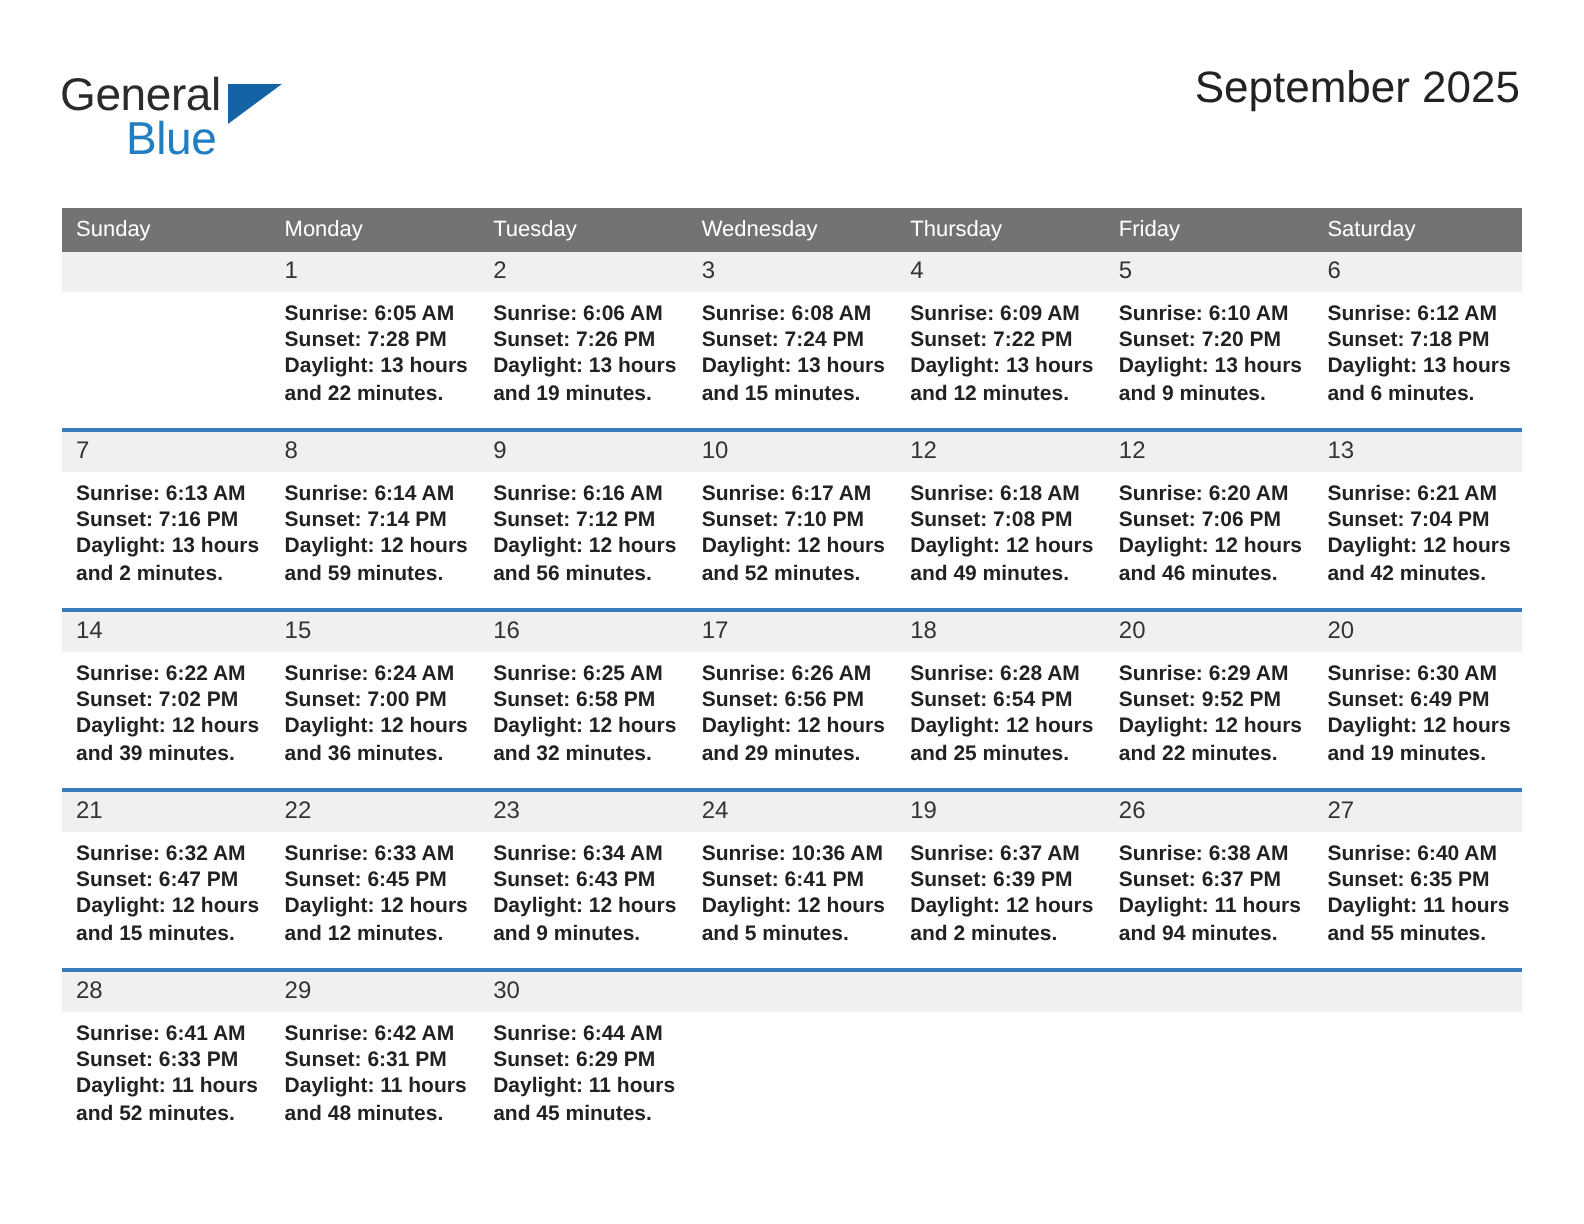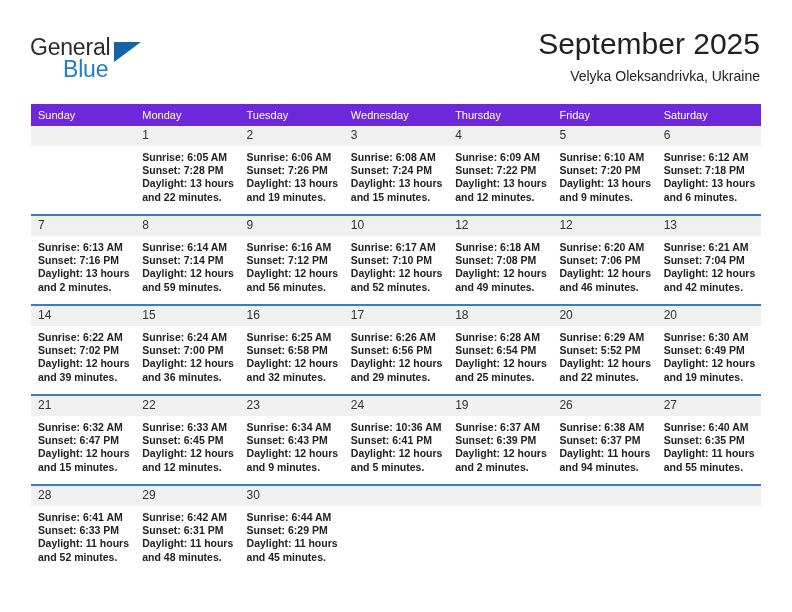--- a/index.html
+++ b/index.html
@@ -61,21 +61,21 @@
     border-bottom: 20px solid transparent;
   }
 
   .title-block {
     position: absolute;
     right: 32px;
     top: 28px;
     text-align: right;
   }
   .cal-title {
-    font-size: 30px;
+    font-size: 22px;
     color: #222222;
     line-height: 32px;
     white-space: nowrap;
   }
   .cal-subtitle {
     margin-top: 7px;
     font-size: 14px;
     color: #222222;
     line-height: 18px;
     white-space: nowrap;
@@ -86,21 +86,21 @@
     position: absolute;
     left: 31px;
     top: 104px;
     width: 730px;
     border-collapse: collapse;
     table-layout: fixed;
   }
   .calendar col { width: 104.28px; }
 
   thead th {
-    background: #6d28d9;
+    background: #737373;
     color: #ffffff;
     font-size: 11px;
     font-weight: normal;
     text-align: left;
     padding: 5px 0 5px 7px;
     height: 11px;
     border: none;
   }
 
   tbody tr.week {
@@ -146,21 +146,20 @@
   <div class="topbar">
 
     <div class="logo">
       <span class="logo-general">General</span>
       <span class="logo-tri"></span>
       <span class="logo-blue">Blue</span>
     </div>
 
     <div class="title-block">
       <div class="cal-title">September 2025</div>
-      <div class="cal-subtitle">Velyka Oleksandrivka, Ukraine</div>
     </div>
 
   </div>
 
   <table class="calendar">
     <colgroup>
       <col>
         <col>
         <col>
         <col>
@@ -348,21 +347,21 @@
               <div>Sunrise: 6:28 AM</div>
               <div>Sunset: 6:54 PM</div>
               <div>Daylight: 12 hours</div>
               <div>and 25 minutes.</div>
             </div>
           </td>
           <td class="">
             <div class="daynum">20</div>
             <div class="cellbody">
               <div>Sunrise: 6:29 AM</div>
-              <div>Sunset: 5:52 PM</div>
+              <div>Sunset: 9:52 PM</div>
               <div>Daylight: 12 hours</div>
               <div>and 22 minutes.</div>
             </div>
           </td>
           <td class="">
             <div class="daynum">20</div>
             <div class="cellbody">
               <div>Sunrise: 6:30 AM</div>
               <div>Sunset: 6:49 PM</div>
               <div>Daylight: 12 hours</div>

